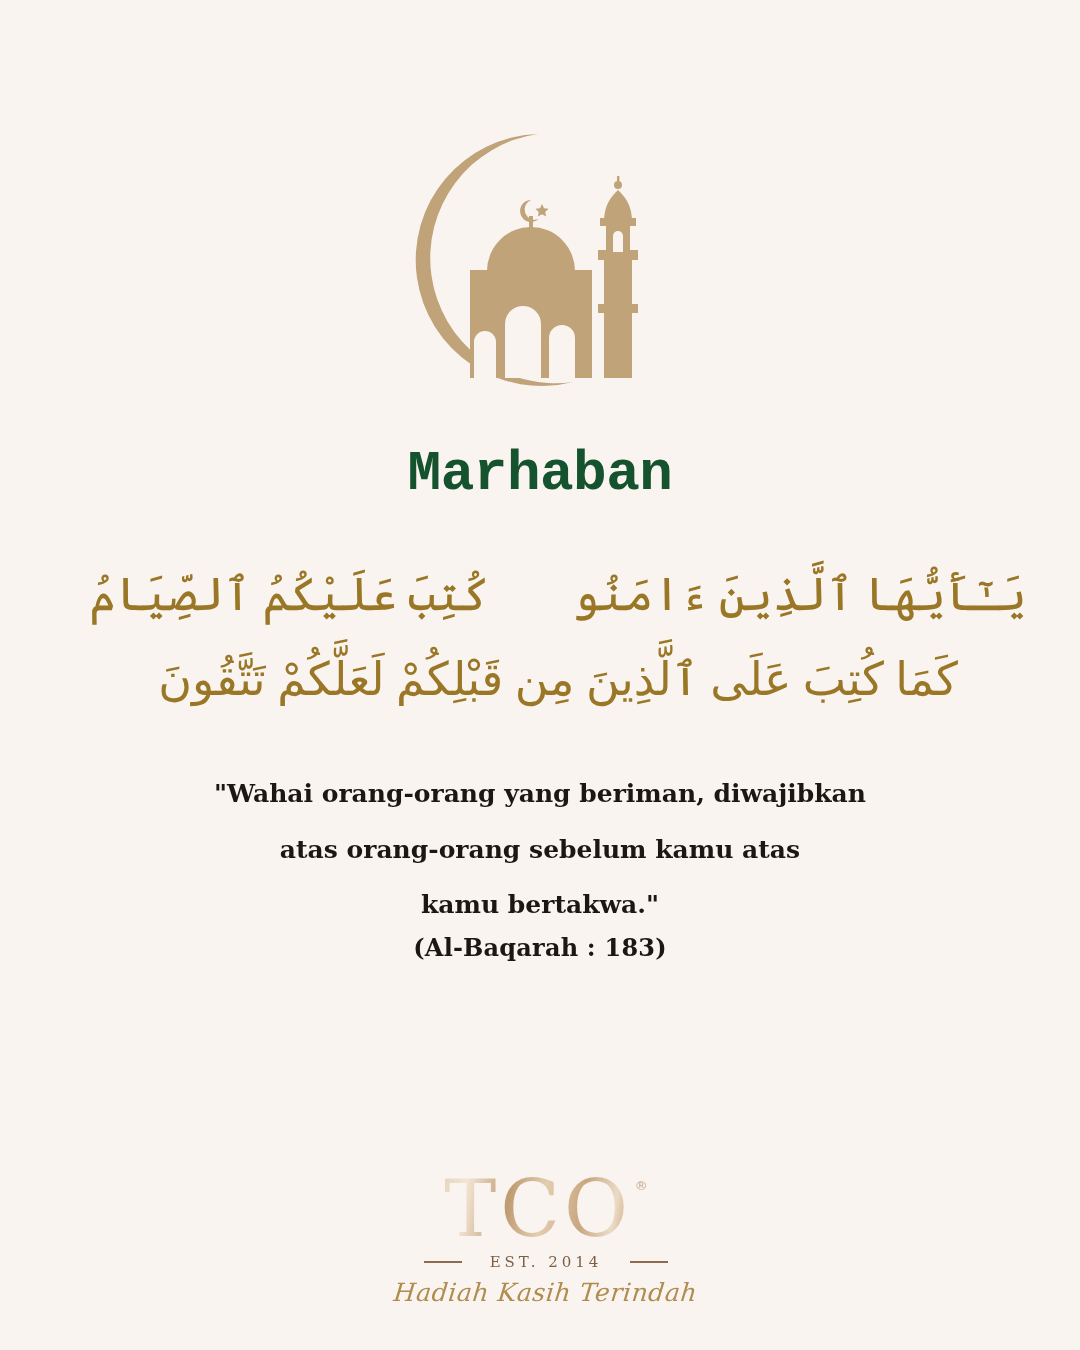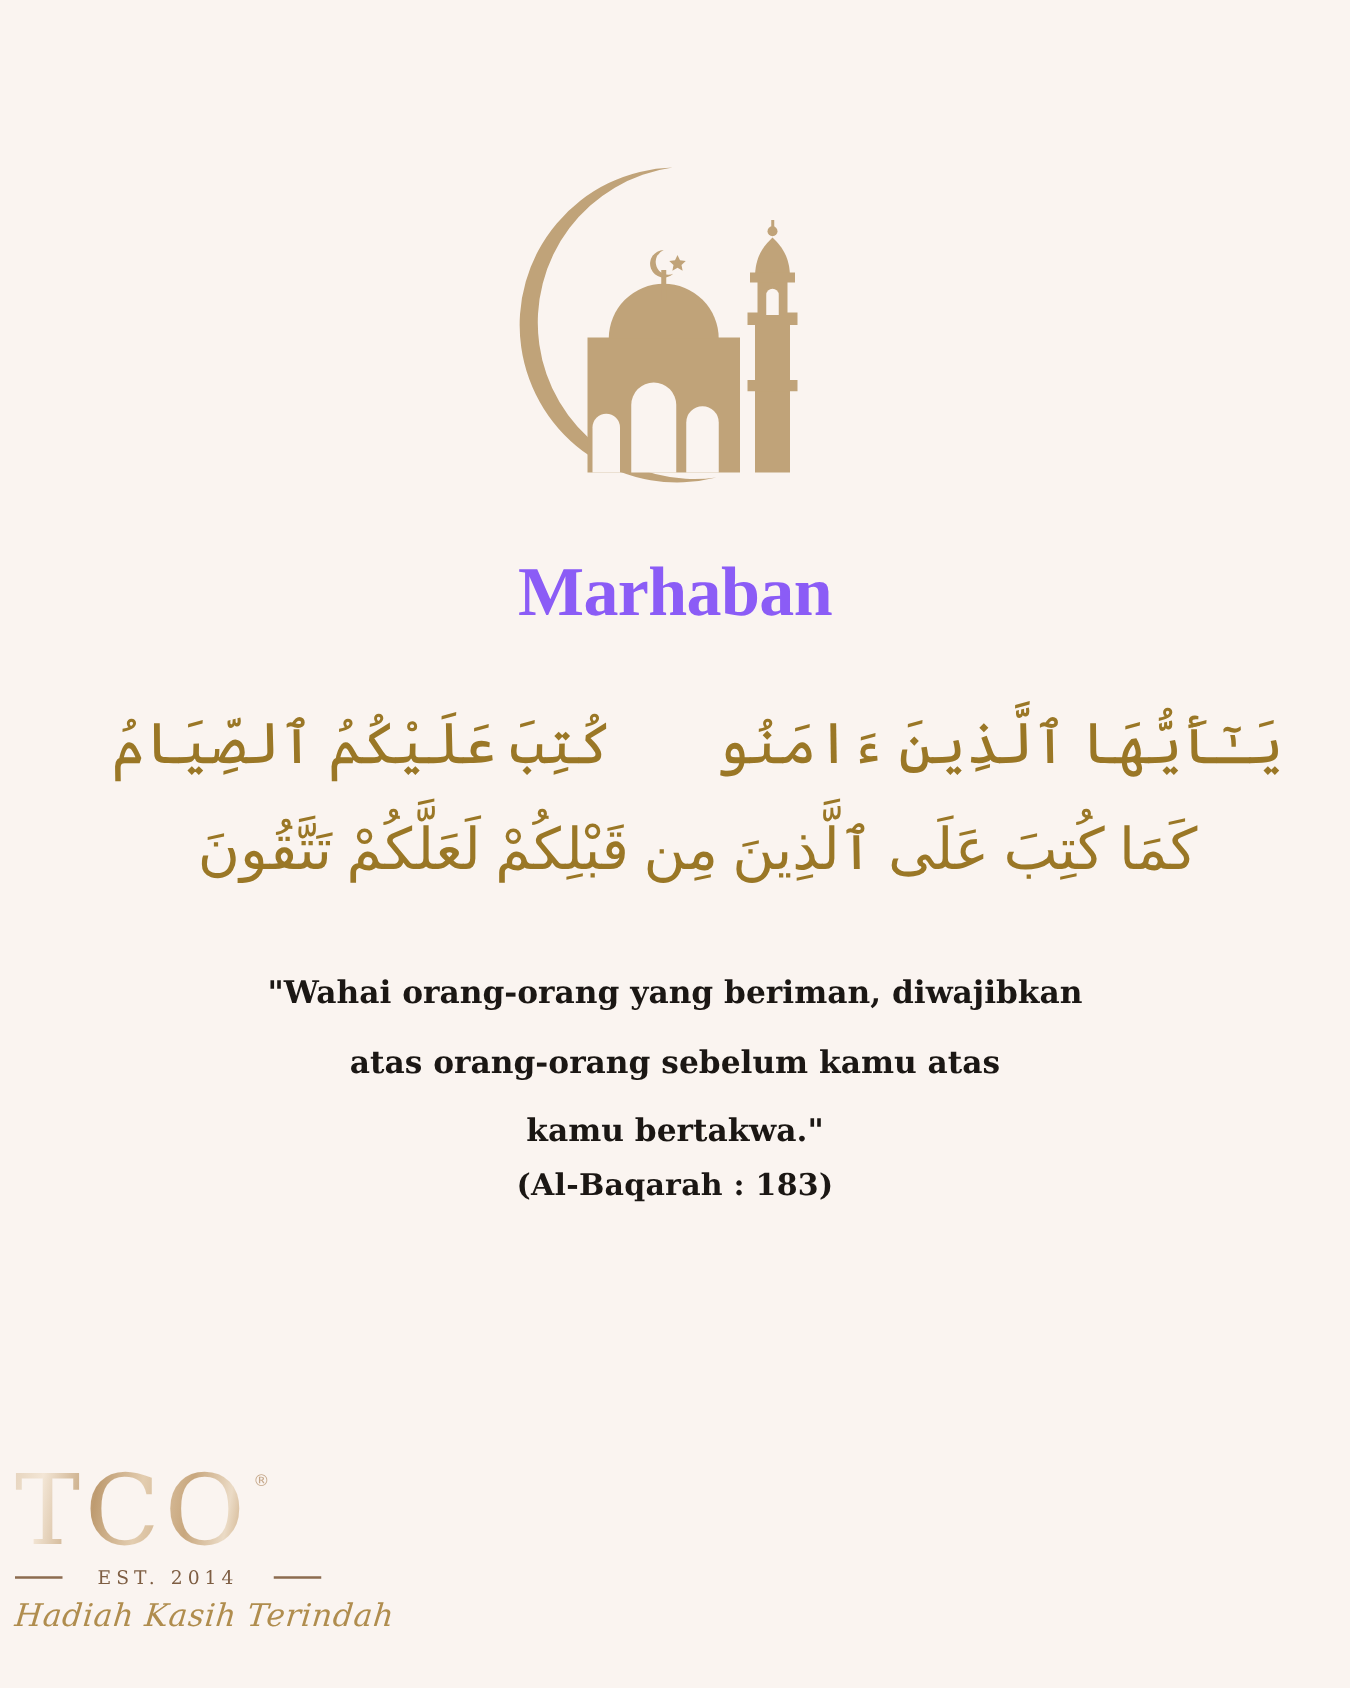--- a/index.html
+++ b/index.html
@@ -32,22 +32,22 @@
     margin-top: 128px;
     width: 300px;
     height: 262px;
     display: block;
   }
 
   
   .headline {
     margin-top: 48px;
     text-align: center;
-    color: #8b5cf6;
-    font-family: Liberation Serif, serif;
+    color: #14532d;
+    font-family: Liberation Mono, monospace;
     font-weight: 700;
     font-size: 56px;
     line-height: 1.29;
     letter-spacing: -0.5px;
   }
   .headline-line { display: block; white-space: nowrap; }
 
   
   .arabic-block {
     margin-top: 42px;
@@ -90,21 +90,21 @@
   }
 
   
   .logo {
     position: absolute;
     left: 12px;
     right: 0;
     top: 1172px;
     display: flex;
     flex-direction: column;
-    align-items: flex-start;
+    align-items: center;
   }
 
   .logo-wordmark-row {
     position: relative;
     display: flex;
     align-items: flex-start;
   }
 
   .logo-wordmark {
     font-family: "DejaVu Serif", "Liberation Serif", serif;

